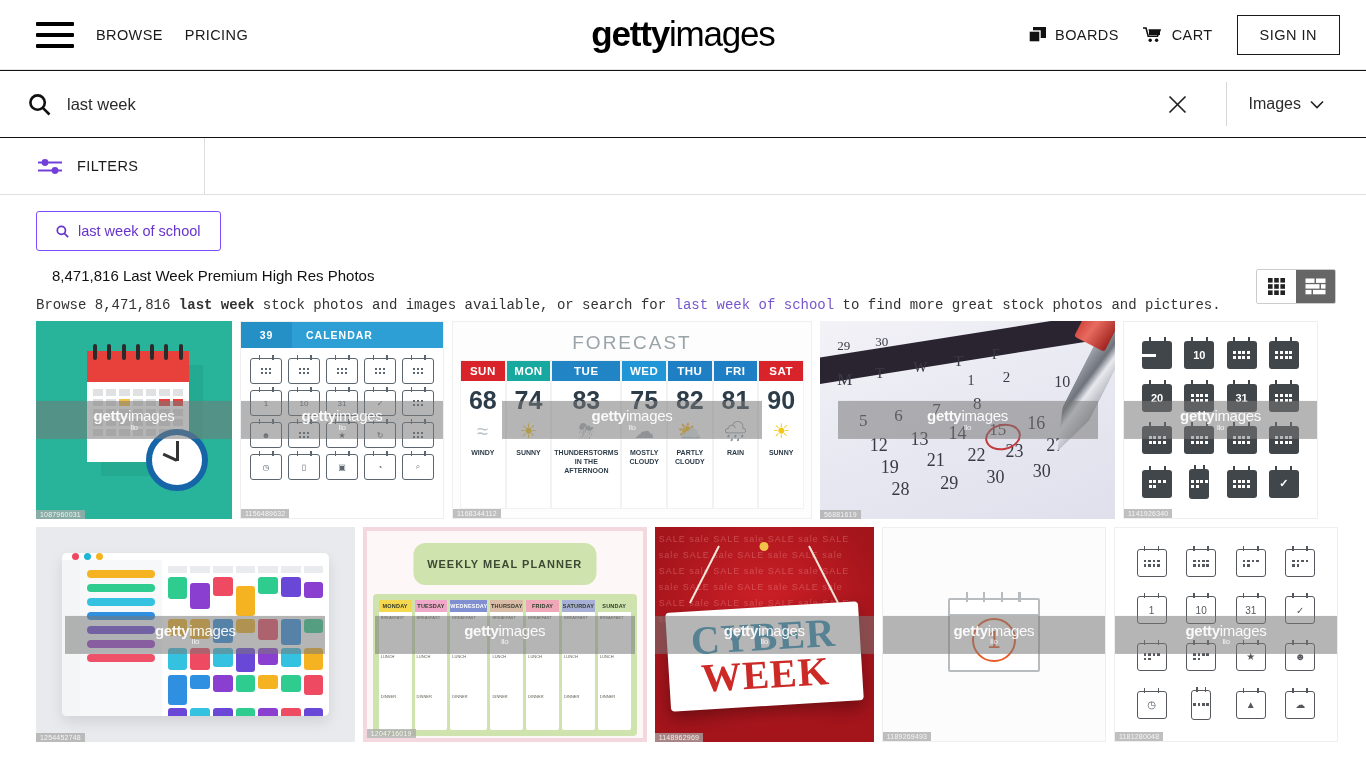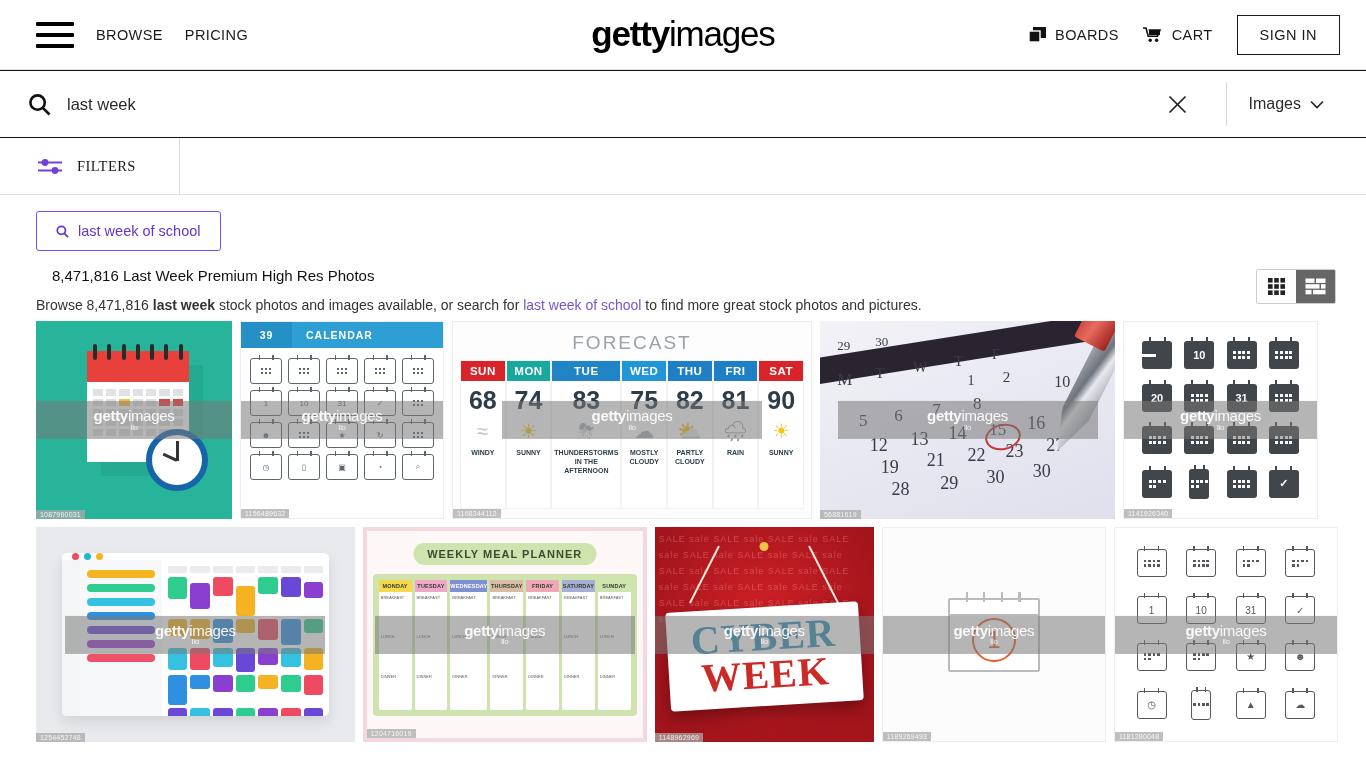--- a/index.html
+++ b/index.html
@@ -113,26 +113,25 @@
 
   
   .filterbar {
     height: 57px;
     display: flex;
     align-items: stretch;
     border-bottom: 1px solid #e0e0e0;
     background: #fff;
   }
   .filters-cell {
-    width: 180px;
+    width: 205px;
     display: flex; align-items: center; gap: 13px;
     padding-left: 38px;
     border-right: 1px solid #ddd;
     cursor: pointer;
-    font-family: Liberation Serif, serif;
   }
   .filters-label { font-size: 14.5px; letter-spacing: 0.4px; color: #1a1a1a; }
   .tabs { display: flex; align-items: center; gap: 33px; padding-left: 30px; }
   .tab {
     font-size: 15px; letter-spacing: 0.4px; color: #1a1a1a;
     cursor: pointer; display: flex; align-items: center; height: 100%;
   }
 
   
   .content { padding: 0 0 0 0; background: #fff; }
@@ -146,21 +145,21 @@
     font-size: 14.5px;
     cursor: pointer;
     background: #fff;
   }
   .results-head {
     display: flex; align-items: flex-start;
     padding: 16px 30px 0 36px;
   }
   .results-text { flex: 1; }
   .results-title { font-size: 15px; color: #111; margin: 0 0 13px 16px; font-weight: normal; }
-  .results-sub { font-size: 14px; color: #333; margin: 0; }
+  .results-sub { font-size: 14px; color: #333; margin: 0; font-family: Liberation Mono, monospace; }
   .results-sub b { font-weight: bold; }
   .results-sub a { color: #7755cc; text-decoration: none; cursor: pointer; }
   .view-toggle {
     display: flex; border: 1px solid #ccc; border-radius: 2px;
     overflow: hidden; margin-top: 2px;
   }
   .vt-btn {
     width: 39px; height: 33px;
     display: flex; align-items: center; justify-content: center;
     background: #fff; cursor: pointer; border: none;
@@ -305,21 +304,21 @@
   .t6 .side { width: 82px; background:#f7f8fa; padding: 10px 7px; display:flex; flex-direction:column; gap:6px; }
   .t6 .side i { display:block; height:8px; border-radius:4px; }
   .t6 .main { flex:1; padding:6px; }
   .t6 .hdr2 { display:flex; gap:3px; margin-bottom:4px; }
   .t6 .hdr2 i { flex:1; height:7px; background:#e9ebee; display:block; }
   .t6 .evg { display:grid; grid-template-columns: repeat(7,1fr); gap:3px; }
   .t6 .evg i { display:block; border-radius:3px; }
 
   
   .t7 { background:#fdf7f8; border:4px solid #f3d8e0; padding:6px; }
-  .t7 .mt { text-align:center; font-size:11px; letter-spacing:1px; color:#3d4a33; background:#cfe3ae; display:inline-block; padding:5px 14px; border-radius:12px; position:relative; left:50%; transform:translateX(-50%); margin-top:6px; font-weight:bold; }
+  .t7 .mt { text-align:center; font-size:11px; letter-spacing:1px; color:#3d4a33; background:#cfe3ae; display:inline-block; padding:15px 14px; border-radius:12px; position:relative; left:50%; transform:translateX(-50%); margin-top:6px; font-weight:bold; }
   .t7 .board { margin-top:9px; background:#cfe3ae; padding:6px; border-radius:4px; height: 73%; }
   .t7 .cols { display:flex; gap:3px; height:100%; }
   .t7 .col { flex:1; background:#fff; display:flex; flex-direction:column; border-radius:2px; }
   .t7 .dh { font-size:5.5px; font-weight:bold; text-align:center; color:#2f3a28; padding:3px 0; letter-spacing:.2px; }
   .t7 .meal { font-size:4px; color:#5a6352; padding:3px 2px; flex:1; }
 
   
   .t8 { background: radial-gradient(circle at 50% 40%, #cf2027 0%, #a3141b 75%); overflow:hidden; }
   .t8 .salebg { position:absolute; inset:0; color: rgba(255,190,190,.30); font-size:9px; line-height:16px; letter-spacing:1px; padding:4px; overflow:hidden; }
   .t8 .hook { position:absolute; left:50%; top:7%; width:9px; height:9px; background:#f0c24a; border-radius:50%; transform:translateX(-50%); }

